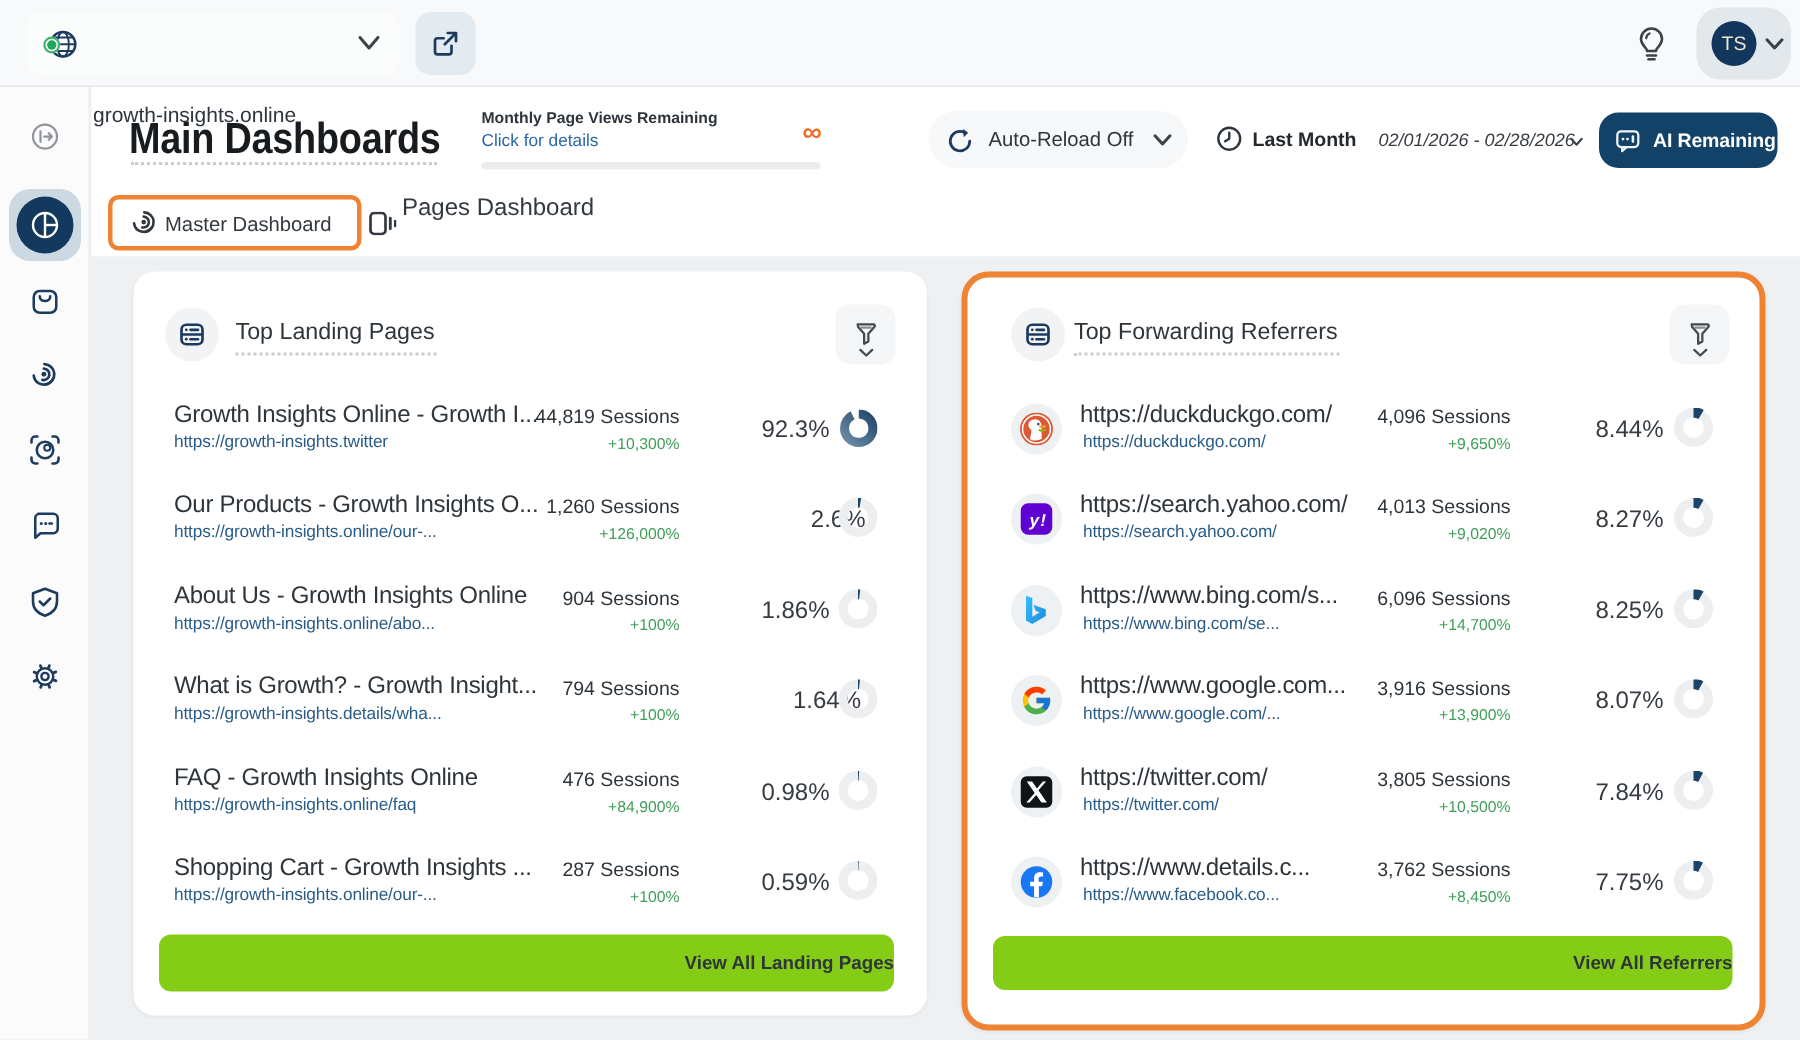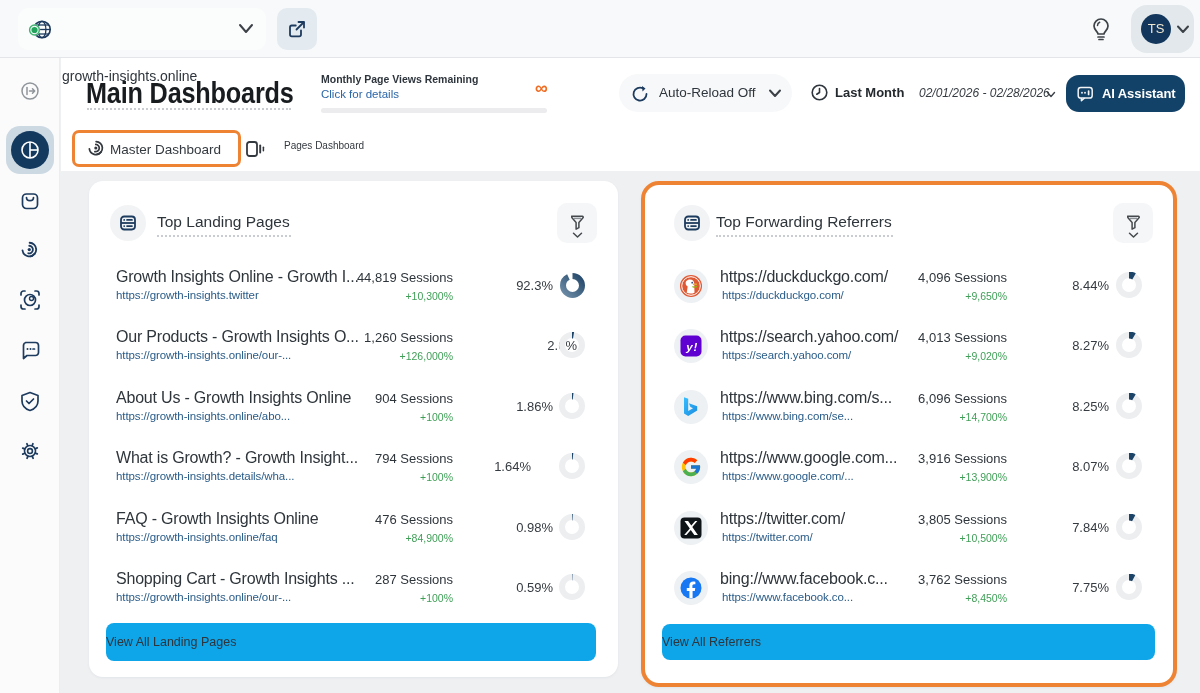--- a/index.html
+++ b/index.html
@@ -29,42 +29,42 @@
 #arPill { position:absolute; left:619px; top:74px; width:173px; height:38px; background:#f7f8f9; border-radius:19px; }
 #arText { position:absolute; left:659px; top:85px; font-size:13.5px; color:#2e353c; }
 #lmText { position:absolute; left:835px; top:85px; font-size:13px; font-weight:700; color:#24292e; }
 #dateText { position:absolute; left:919px; top:86px; font-size:12px; color:#363c42;font-style:italic; }
 #aiBtn { position:absolute; left:1066px; top:75px; width:119px; height:37px; background:#134268; border-radius:13px; }
 #aiText { position:absolute; left:1102px; top:86px; font-size:13px; letter-spacing:-0.1px; font-weight:600; color:#ffffff; }
 
 
 #tabBox { position:absolute; left:72px; top:130px; width:169px; height:37px; border:3px solid #ee8333; border-radius:7px; background:#ffffff; z-index:3; }
 #tab1t { position:absolute; left:110px; top:142px; font-size:13.5px; font-weight:500; color:#33393f; z-index:4; }
-#tab2t { position:absolute; left:268px; top:140px; font-size:10px; font-weight:500; color:#33393f;margin-left:16px; }
+#tab2t { position:absolute; left:268px; top:130px; font-size:16px; font-weight:500; color:#33393f; }
 
 
 #content { position:absolute; left:61px; top:171px; width:1139px; height:522px; background:#eef0f2; }
 
 .card { position:absolute; background:#ffffff; border-radius:14px; box-shadow:0 1px 3px rgba(25,35,50,0.05); }
 #cardL { left:89px; top:181px; width:529px; height:496px; }
 #cardR { left:641px; top:181px; width:536px; height:506px; border:4px solid #ee8333; border-radius:18px; background:#ffffff; }
 
 .hIcon { position:absolute; width:36px; height:36px; background:#f1f3f5; border-radius:50%; }
 .cTitle { position:absolute; font-size:15.5px; color:#2e353b; }
 .cTitleU { position:absolute; border-top:2px dotted #c9cdd2; }
 .fBtn { position:absolute; width:40px; height:40px; background:#f5f6f8; border-radius:10px; }
 
 .rTitle { position:absolute; font-size:16px; letter-spacing:-0.2px; color:#2e353b; white-space:nowrap; }
 .rUrl { position:absolute; font-size:11.5px; letter-spacing:-0.1px; color:#2a5c88; white-space:nowrap; }
 .rSess { position:absolute; font-size:13px; color:#2e353b; text-align:right; width:150px; }
 .rPct { position:absolute; font-size:10.5px; color:#3f9f57; text-align:right; width:150px; }
-.rPerc { position:absolute; font-size:13px; color:#353b41; text-align:right; width:70px; }
+.rPerc { position:absolute; font-size:16px; color:#353b41; text-align:right; width:70px; }
 .bIcon { position:absolute; width:34px; height:34px; background:#eef1f4; border-radius:50%; }
 
-.vBtn { position:absolute; height:38px; background:#0ea5e9; border-radius:8px; text-align:left; font-size:12.5px; font-weight:400; color:#2e353b; line-height:38px; }
+.vBtn { position:absolute; height:38px; background:#84cc16; border-radius:8px; text-align:right; font-size:12.5px; font-weight:700; color:#2e353b; line-height:38px; }
 </style>
 </head>
 <body>
 
 <div id="topbar">
   <div id="siteSel"></div>
   <svg class="abs" style="left:25px;top:17px" width="27" height="25" viewBox="0 0 27 25">
     <circle cx="17" cy="12.5" r="8.2" fill="none" stroke="#1d3b5e" stroke-width="1.7"></circle>
     <ellipse cx="17" cy="12.5" rx="3.9" ry="8.2" fill="none" stroke="#1d3b5e" stroke-width="1.3"></ellipse>
     <line x1="9" y1="12.5" x2="25" y2="12.5" stroke="#1d3b5e" stroke-width="1.3"></line>
@@ -189,21 +189,21 @@
     <path d="M1.5 1.5 L5 5.5 L8.5 1.5" fill="none" stroke="#3c4248" stroke-width="1.4" stroke-linecap="round" stroke-linejoin="round"></path>
   </svg>
   <div id="aiBtn"></div>
   <svg class="abs" style="left:1077px;top:86px;z-index:2" width="17" height="16" viewBox="0 0 17 16">
     <rect x="1.2" y="1.5" width="14" height="10.5" rx="2.6" fill="none" stroke="#f2f4f6" stroke-width="1.5"></rect>
     <path d="M4.4 12 v2.8 l3.2 -2.8" fill="none" stroke="#f2f4f6" stroke-width="1.5" stroke-linejoin="round"></path>
     <circle cx="5" cy="6.7" r="0.95" fill="#f2f4f6"></circle>
     <circle cx="8" cy="6.7" r="0.95" fill="#f2f4f6"></circle>
     <path d="M11.6 5 v3.4" stroke="#f2f4f6" stroke-width="1.7" stroke-linecap="round"></path>
   </svg>
-  <div id="aiText">AI Assistant</div>
+  <div id="aiText">AI Remaining</div>
 
 <div id="tabBox"></div>
 <svg class="abs" style="left:87px;top:139px;z-index:4" width="19" height="19" viewBox="0 0 22 22">
   <circle cx="10.2" cy="10.5" r="1.8" fill="#33393f"></circle>
   <path d="M10.2 6.3 A4.2 4.2 0 1 1 9.1 14.6" fill="none" stroke="#33393f" stroke-width="2" stroke-linecap="round"></path>
   <path d="M10.6 3.0 A7.5 7.5 0 0 1 11.5 17.9" fill="none" stroke="#33393f" stroke-width="2" stroke-linecap="round"></path>
   <path d="M2.75 11.4 A7.5 7.5 0 0 0 16.2 15.0" fill="none" stroke="#33393f" stroke-width="2" stroke-linecap="round"></path>
 </svg>
 <div id="tab1t">Master Dashboard</div>
 <svg class="abs" style="left:246px;top:141px" width="19" height="16" viewBox="0 0 19 16">
@@ -266,21 +266,21 @@
 <div class="rPct" style="left:303px;top:411px">+100%</div>
 <div class="rPerc" style="left:483px;top:399px">1.86%</div>
 <svg class="abs" style="left:559px;top:393px" width="26" height="26" viewBox="0 0 26 26">
 <circle cx="13" cy="13" r="10" fill="none" stroke="#eceef0" stroke-width="6"></circle>
 <circle cx="13" cy="13" r="10" fill="none" stroke="#1c4468" stroke-width="7" stroke-dasharray="1.17 61.67" transform="rotate(-90 13 13)"></circle>
 </svg>
 <div class="rTitle" style="left:116px;top:449px">What is Growth? - Growth Insight...</div>
 <div class="rUrl" style="left:116px;top:470px">https://growth-insights.details/wha...</div>
 <div class="rSess" style="left:303px;top:451px">794 Sessions</div>
 <div class="rPct" style="left:303px;top:471px">+100%</div>
-<div class="rPerc" style="left:461px;top:459px">1.64%</div>
+<div class="rPerc" style="left:504px;top:459px">1.64%</div>
 <svg class="abs" style="left:559px;top:453px" width="26" height="26" viewBox="0 0 26 26">
 <circle cx="13" cy="13" r="10" fill="none" stroke="#eceef0" stroke-width="6"></circle>
 <circle cx="13" cy="13" r="10" fill="none" stroke="#1c4468" stroke-width="7" stroke-dasharray="1.03 61.80" transform="rotate(-90 13 13)"></circle>
 </svg>
 <div class="rTitle" style="left:116px;top:510px">FAQ - Growth Insights Online</div>
 <div class="rUrl" style="left:116px;top:531px">https://growth-insights.online/faq</div>
 <div class="rSess" style="left:303px;top:512px">476 Sessions</div>
 <div class="rPct" style="left:303px;top:532px">+84,900%</div>
 <div class="rPerc" style="left:483px;top:520px">0.98%</div>
 <svg class="abs" style="left:559px;top:514px" width="26" height="26" viewBox="0 0 26 26">
@@ -396,21 +396,21 @@
 <div class="rPerc" style="left:1039px;top:520px">7.84%</div>
 <svg class="abs" style="left:1116px;top:514px" width="26" height="26" viewBox="0 0 26 26">
 <circle cx="13" cy="13" r="10" fill="none" stroke="#eceef0" stroke-width="6"></circle>
 <circle cx="13" cy="13" r="10" fill="none" stroke="#1c4468" stroke-width="7" stroke-dasharray="4.92 57.91" transform="rotate(-90 13 13)"></circle>
 </svg>
 <div class="bIcon" style="left:674px;top:571px"></div>
 <svg class="abs" style="left:680px;top:577px" width="22" height="22" viewBox="0 0 22 22">
 <circle cx="11" cy="11" r="10.5" fill="#1877f2"></circle>
 <path d="M14.8 13.9 l0.5 -3 h-2.9 V8.9 c0 -0.8 0.4 -1.6 1.7 -1.6 h1.3 V4.7 c-0.7 -0.1 -1.5 -0.2 -2.2 -0.2 -2.3 0 -3.8 1.4 -3.8 3.9 v2.5 H6.8 v3 h2.6 v7.2 c0.5 0.1 1.1 0.1 1.6 0.1 s1.1 0 1.6 -0.1 v-7.2 Z" fill="#ffffff"></path>
 </svg>
-<div class="rTitle" style="left:720px;top:570px">bing://www.facebook.c...</div>
+<div class="rTitle" style="left:720px;top:570px">https://www.details.c...</div>
 <div class="rUrl" style="left:722px;top:591px">https://www.facebook.co...</div>
 <div class="rSess" style="left:857px;top:572px">3,762 Sessions</div>
 <div class="rPct" style="left:857px;top:592px">+8,450%</div>
 <div class="rPerc" style="left:1039px;top:580px">7.75%</div>
 <svg class="abs" style="left:1116px;top:574px" width="26" height="26" viewBox="0 0 26 26">
 <circle cx="13" cy="13" r="10" fill="none" stroke="#eceef0" stroke-width="6"></circle>
 <circle cx="13" cy="13" r="10" fill="none" stroke="#1c4468" stroke-width="7" stroke-dasharray="4.87 57.97" transform="rotate(-90 13 13)"></circle>
 </svg>
 <div class="vBtn" style="left:662px;top:624px;width:493px;height:36px;line-height:36px">View All Referrers</div>
 

